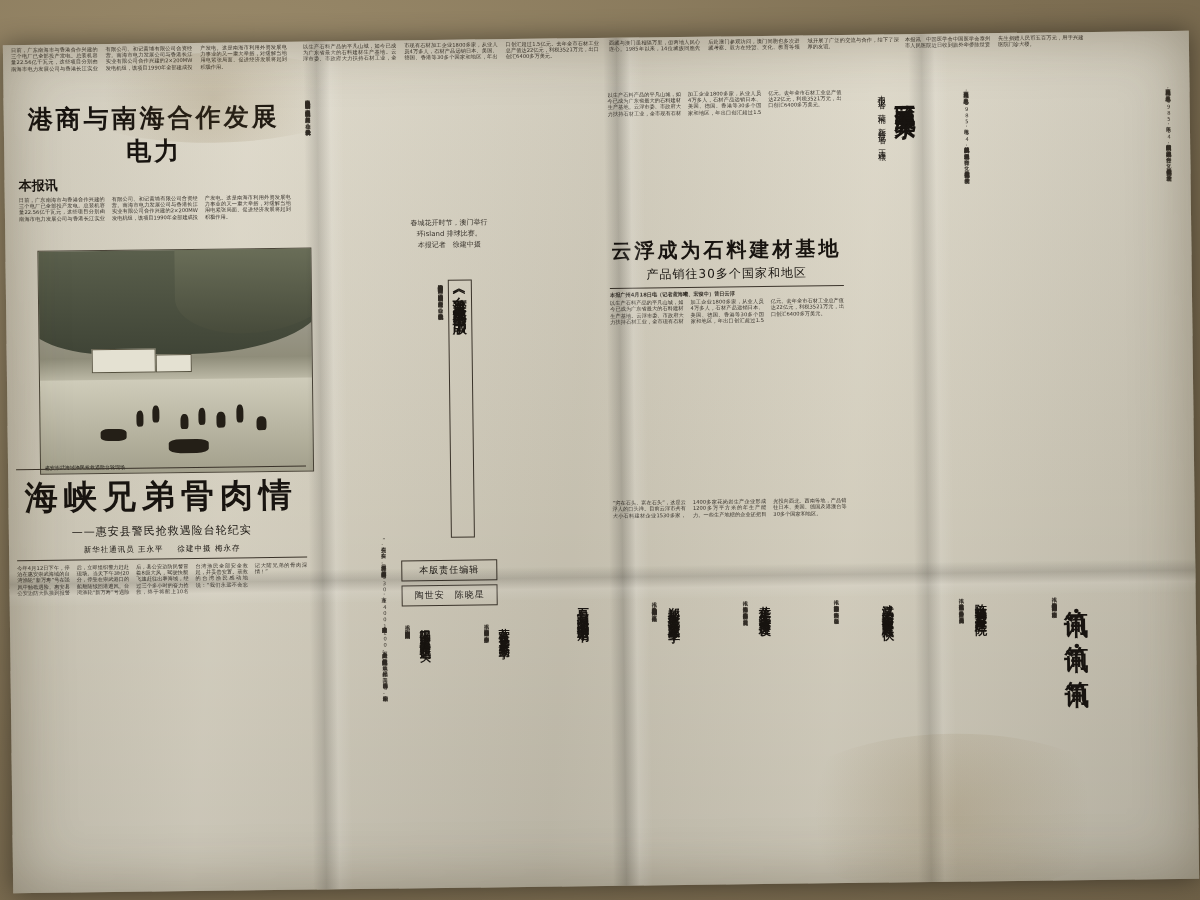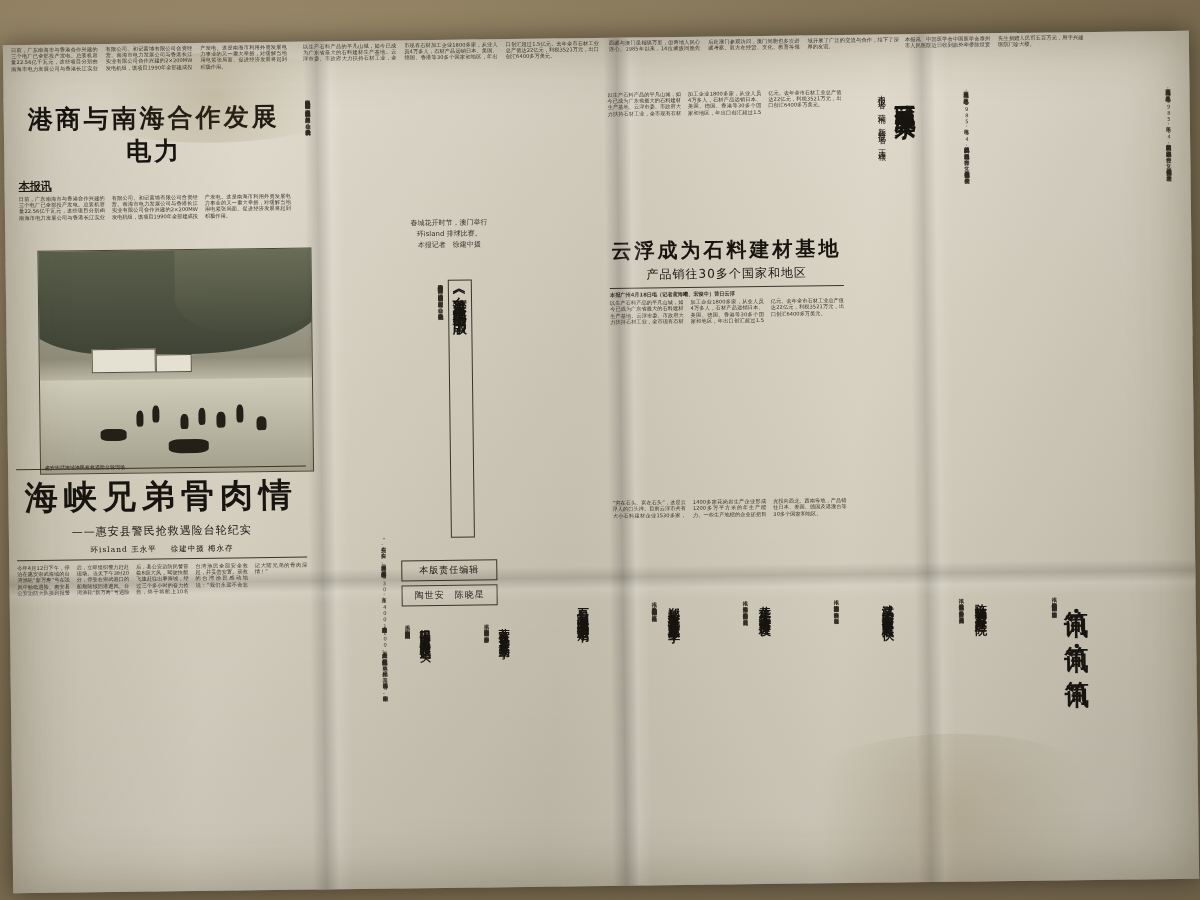--- a/index.html
+++ b/index.html
@@ -109,21 +109,21 @@
 
       <div class="col tiny" style="left:8px;top:2px;width:276px;height:44px;column-count:3;column-gap:8px;">日前，广东南海市与香港合作兴建的三个电厂已全部投产发电。总装机容量22.56亿千瓦元，这些项目分别由南海市电力发展公司与香港长江实业有限公司、和记黄埔有限公司合资经营。南海市电力发展公司与香港长江实业有限公司合作兴建的2×200MW发电机组，该项目1990年全部建成投产发电。这是南海市利用外资发展电力事业的又一重大举措，对缓解当地用电紧张局面、促进经济发展将起到积极作用。</div>
       <div class="col tiny" style="left:300px;top:2px;width:296px;height:44px;column-count:3;column-gap:8px;">以生产石料产品的平凡山城，如今已成为广东省最大的石料建材生产基地。云浮市委、市政府大力扶持石材工业，全市现有石材加工企业1800多家，从业人员4万多人，石材产品远销日本、美国、德国、香港等30多个国家和地区，年出口创汇超过1.5亿元。去年全市石材工业总产值达22亿元，利税3521万元，出口创汇6400多万美元。</div>
       <div class="col tiny" style="left:606px;top:2px;width:290px;height:44px;column-count:3;column-gap:8px;">西藏与澳门虽相隔万里，但两地人民心连心。1985年以来，14位藏族同胞先后赴澳门参观访问，澳门同胞也多次进藏考察。双方在经贸、文化、教育等领域开展了广泛的交流与合作，结下了深厚的友谊。</div>
       <div class="col tiny" style="left:902px;top:2px;width:272px;height:44px;column-count:3;column-gap:8px;">本报讯　中国医学会中国医学会泰州市人民医院近日收到旅外华侨陈世贤先生捐赠人民币五百万元，用于兴建医院门诊大楼。</div>
 
       <div class="col" style="left:14px;top:54px;width:272px;">
         <div class="head-main" style="text-align:center;padding:4px 0 6px;">港商与南海合作发展电力</div>
         <div style="display:flex;gap:6px;">
           <div style="flex:1;">
-            <span class="hl" style="font-size:11px;text-decoration:underline;">本报讯</span>
+            <span class="hl" style="font-size:13px;">本报讯</span>
             <div class="tiny" style="column-count:3;column-gap:7px;height:86px;margin-top:2px;">日前，广东南海市与香港合作兴建的三个电厂已全部投产发电。总装机容量22.56亿千瓦元，这些项目分别由南海市电力发展公司与香港长江实业有限公司、和记黄埔有限公司合资经营。南海市电力发展公司与香港长江实业有限公司合作兴建的2×200MW发电机组，该项目1990年全部建成投产发电。这是南海市利用外资发展电力事业的又一重大举措，对缓解当地用电紧张局面、促进经济发展将起到积极作用。</div>
             <div class="tiny" style="text-align:right;margin-top:1px;">（克中）</div>
           </div>
         </div>
       </div>
 
       <div class="col photo" style="left:20px;top:196px;width:272px;height:222px;">
         <div class="hill"></div>
         <div class="hill2"></div>
         <div class="sea"></div>
@@ -140,21 +140,21 @@
         <div class="fig" style="left:60px;top:80%;width:26px;height:12px;border-radius:30%;"></div>
         <div class="fig" style="left:128px;top:85%;width:40px;height:14px;border-radius:30%;"></div>
         <div class="cap">惠安崇武海域渔民抢救遇险台轮现场</div>
       </div>
 
       <div class="col" style="left:8px;top:424px;width:290px;">
         <div class="rule" style="margin-bottom:6px;"></div>
         <div class="head-huge" style="text-align:center;">海峡兄弟骨肉情</div>
         <div class="sub" style="text-align:center;margin-top:4px;">——惠安县警民抢救遇险台轮纪实</div>
         <div style="display:flex;justify-content:center;gap:14px;margin:6px 0 4px;">
-          <span class="byline">环island 王永平</span>
+          <span class="byline">新华社通讯员 王永平</span>
           <span class="byline">徐建中摄 梅永存</span>
         </div>
         <div class="rule" style="margin-bottom:4px;"></div>
         <div class="tiny" style="column-count:5;column-gap:7px;height:308px;">今年4月12日下午，停泊在惠安崇武海域的台湾渔轮“新万寿”号在强风中触礁遇险。惠安县公安边防大队接到报警后，立即组织警力赶赴现场。当天下午3时20分，停靠在崇武港口的船舶陆续回港避风。台湾渔轮“新万寿”号遇险后，县公安边防民警冒着8级大风，驾驶快艇飞速赶往出事海域，经过三个多小时的奋力抢救，终于将船上10名台湾渔民全部安全救起，并妥善安置。获救的台湾渔民感动地说：“我们永远不会忘记大陆兄弟的骨肉深情！”</div>
       </div>
 
       <div class="col" style="left:300px;top:54px;width:92px;height:440px;">
         <div class="tiny v" style="height:380px;">由中国社会科学院台湾研究所和中国社会科学院经济研究所合作编写的《台湾百大企业集团》一书，本书较详细地介绍了台湾百家大企业集团的概况、发展历程及其经营理念、核心企业、关联企业以及主要经营者的情况。</div>
       </div>
 

